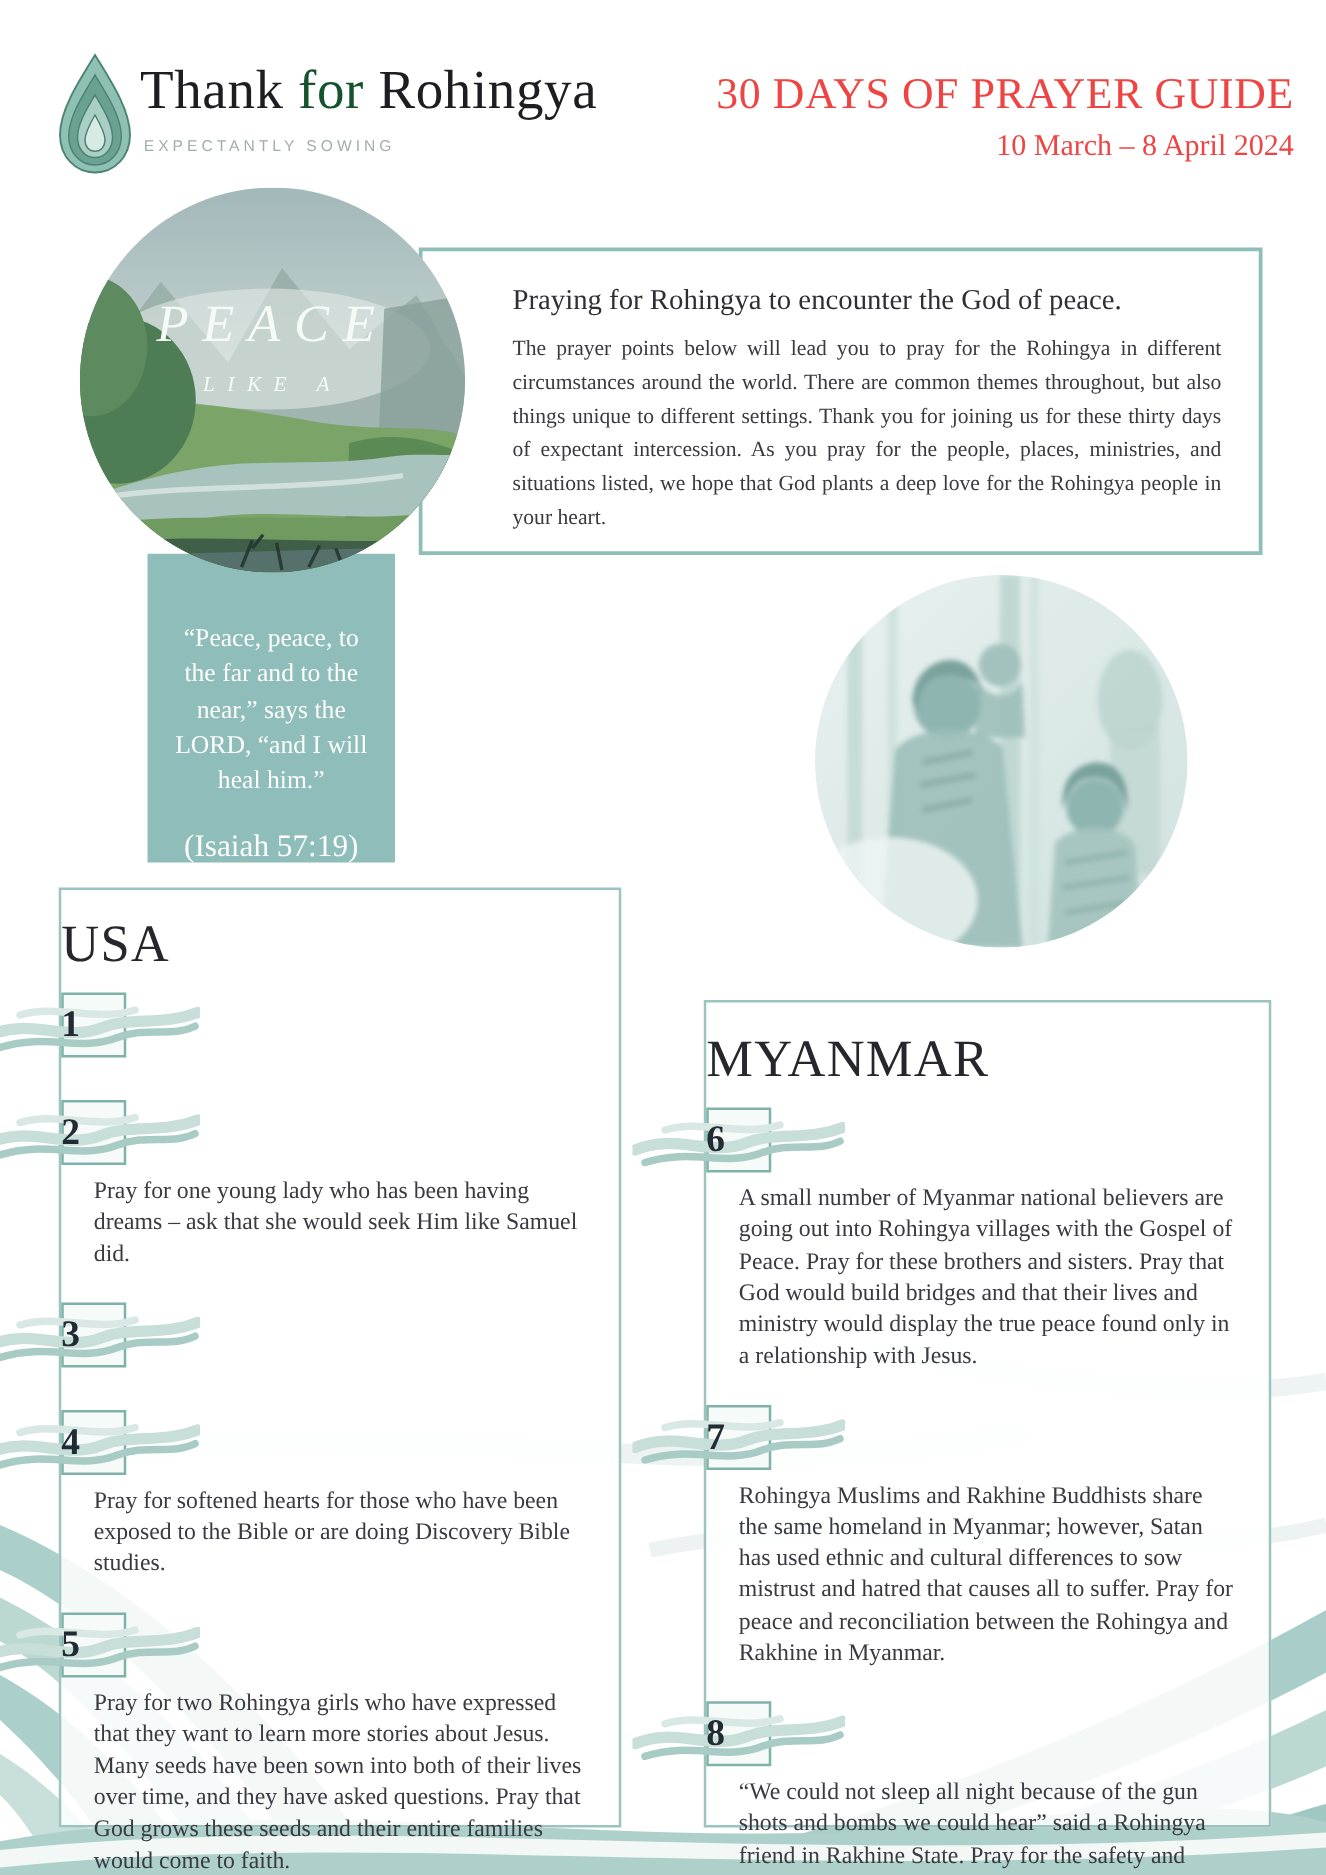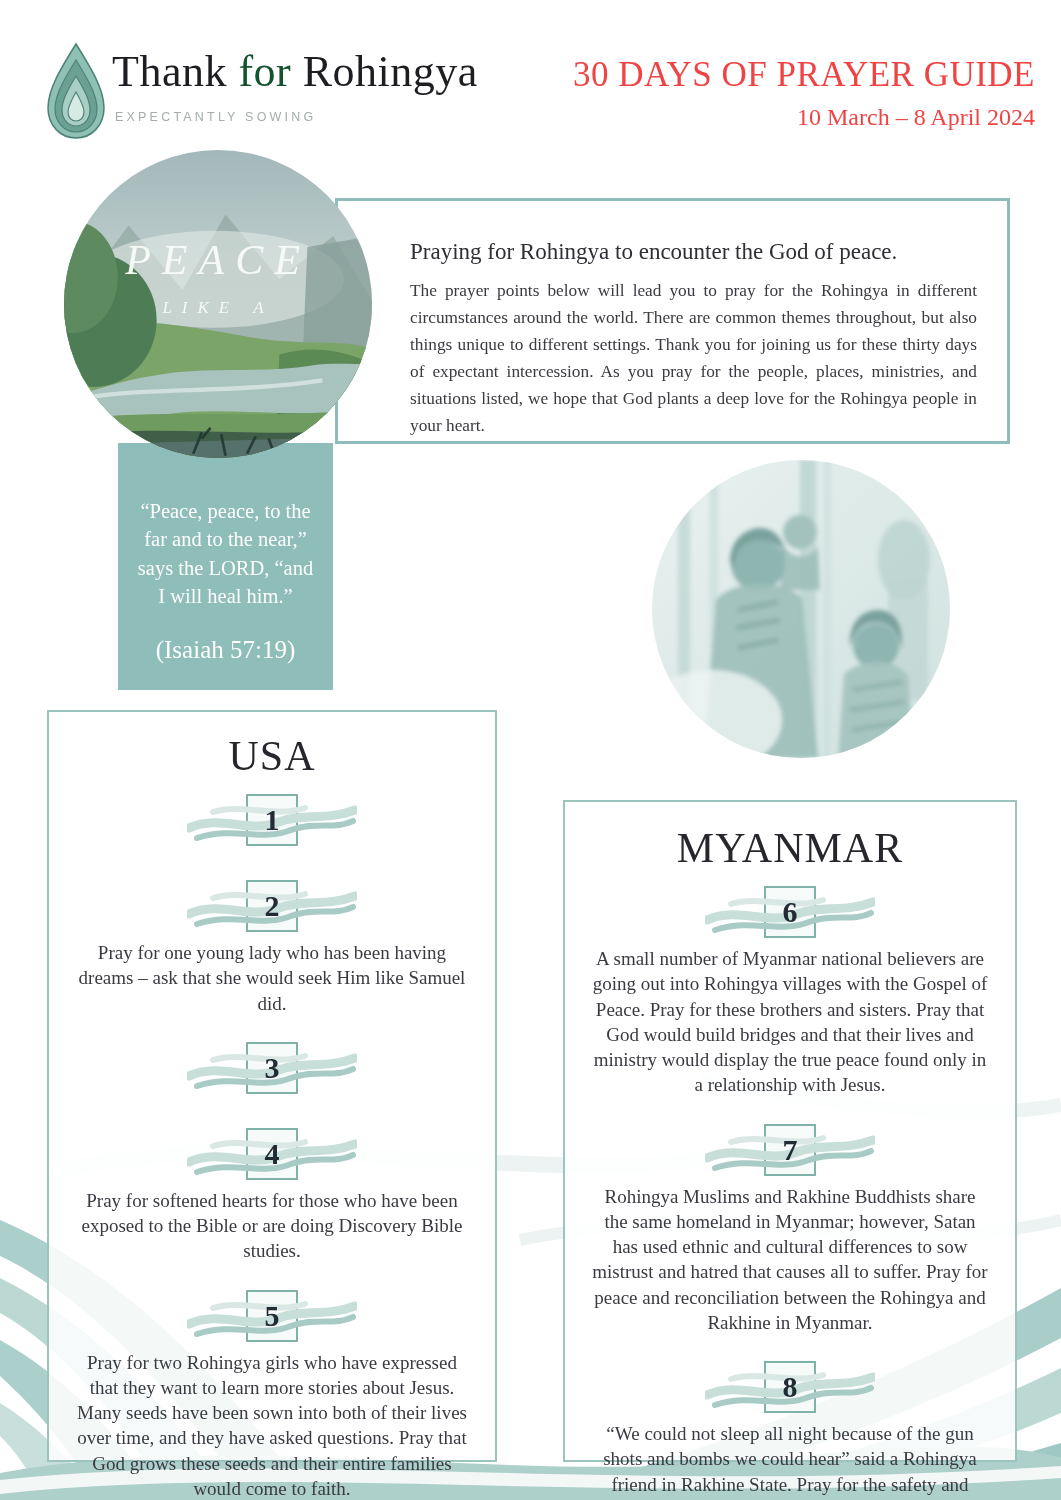--- a/index.html
+++ b/index.html
@@ -17,31 +17,31 @@
   .head-title{font-size:35px;letter-spacing:.5px;}
   .head-date{font-size:24px;margin-top:9px;}
   
   .hero-circle{position:absolute;left:64px;top:150px;width:308px;height:308px;border-radius:50%;overflow:hidden;z-index:2;}
   .hero-circle svg{display:block;width:100%;height:100%;}
   .hero-title{position:absolute;left:0;top:86px;width:100%;text-align:center;color:#f6faf7;font-style:italic;z-index:2;}
   .hero-title .l1,.hero-title .l3{font-size:42px;letter-spacing:11px;display:block;}
   .hero-title .l2{font-size:17px;letter-spacing:10px;display:block;margin:14px 0 10px 0;}
   .intro-box{position:absolute;left:335px;top:198px;width:675px;height:246px;border:3px solid #8fbdb9;background:#ffffff;
              box-sizing:border-box;padding:26px 30px 0 72px;z-index:1;}
-  .intro-heading{font-size:23px;color:#2e2e34;margin:12px 0 13px 0;font-weight:normal;}
+  .intro-heading{font-size:23px;color:#2e2e34;margin:0 0 13px 0;font-weight:normal;}
   .intro-body{font-size:17.3px;line-height:1.56;text-align:justify;margin:0;color:#3a3a40;}
-  .quote-box{position:absolute;left:118px;top:443px;width:215px;height:247px;background:#8fbdb9;z-index:1;
+  .quote-box{position:absolute;left:118px;top:443px;width:198px;height:247px;background:#8fbdb9;z-index:1;
              box-sizing:border-box;padding:54px 14px 0 14px;text-align:center;color:#fdfefd;}
   .quote-text{font-size:20.5px;line-height:1.38;margin:0;}
   .quote-ref{font-size:25px;margin:26px 0 0 0;}
   .photo-circle{position:absolute;left:652px;top:460px;width:298px;height:298px;border-radius:50%;overflow:hidden;z-index:1;}
   .photo-circle svg{display:block;width:100%;height:100%;}
   
   .section-box{position:absolute;box-sizing:border-box;border:2px solid #9cc4bf;background:rgba(255,255,255,0.87);
-               z-index:1;text-align:center;}
+               z-index:1;text-align:left;}
   .box-usa{left:47px;top:710px;width:450px;height:752px;padding-top:20px;}
   .box-myanmar{left:563px;top:800px;width:454px;height:662px;padding-top:22px;}
   .section-title{font-size:42px;color:#26262c;margin:0 0 14px 0;font-weight:normal;letter-spacing:1px;}
   .item{margin-bottom:26px;}
   .badge{position:relative;display:inline-block;width:52px;height:52px;margin-bottom:8px;}
   .badge .frame{position:absolute;left:0;top:0;width:52px;height:52px;border:2px solid #7fb2a9;background:#f6faf8;box-sizing:border-box;}
   .badge .swoosh{position:absolute;left:50%;top:50%;width:170px;height:64px;transform:translate(-50%,-50%);}
   .badge .num{position:relative;z-index:2;font-size:30px;font-weight:bold;color:#222b33;line-height:52px;}
   .item-text{font-size:19px;line-height:1.33;color:#3a3a42;margin:0;padding:0 26px;}
 </style>

